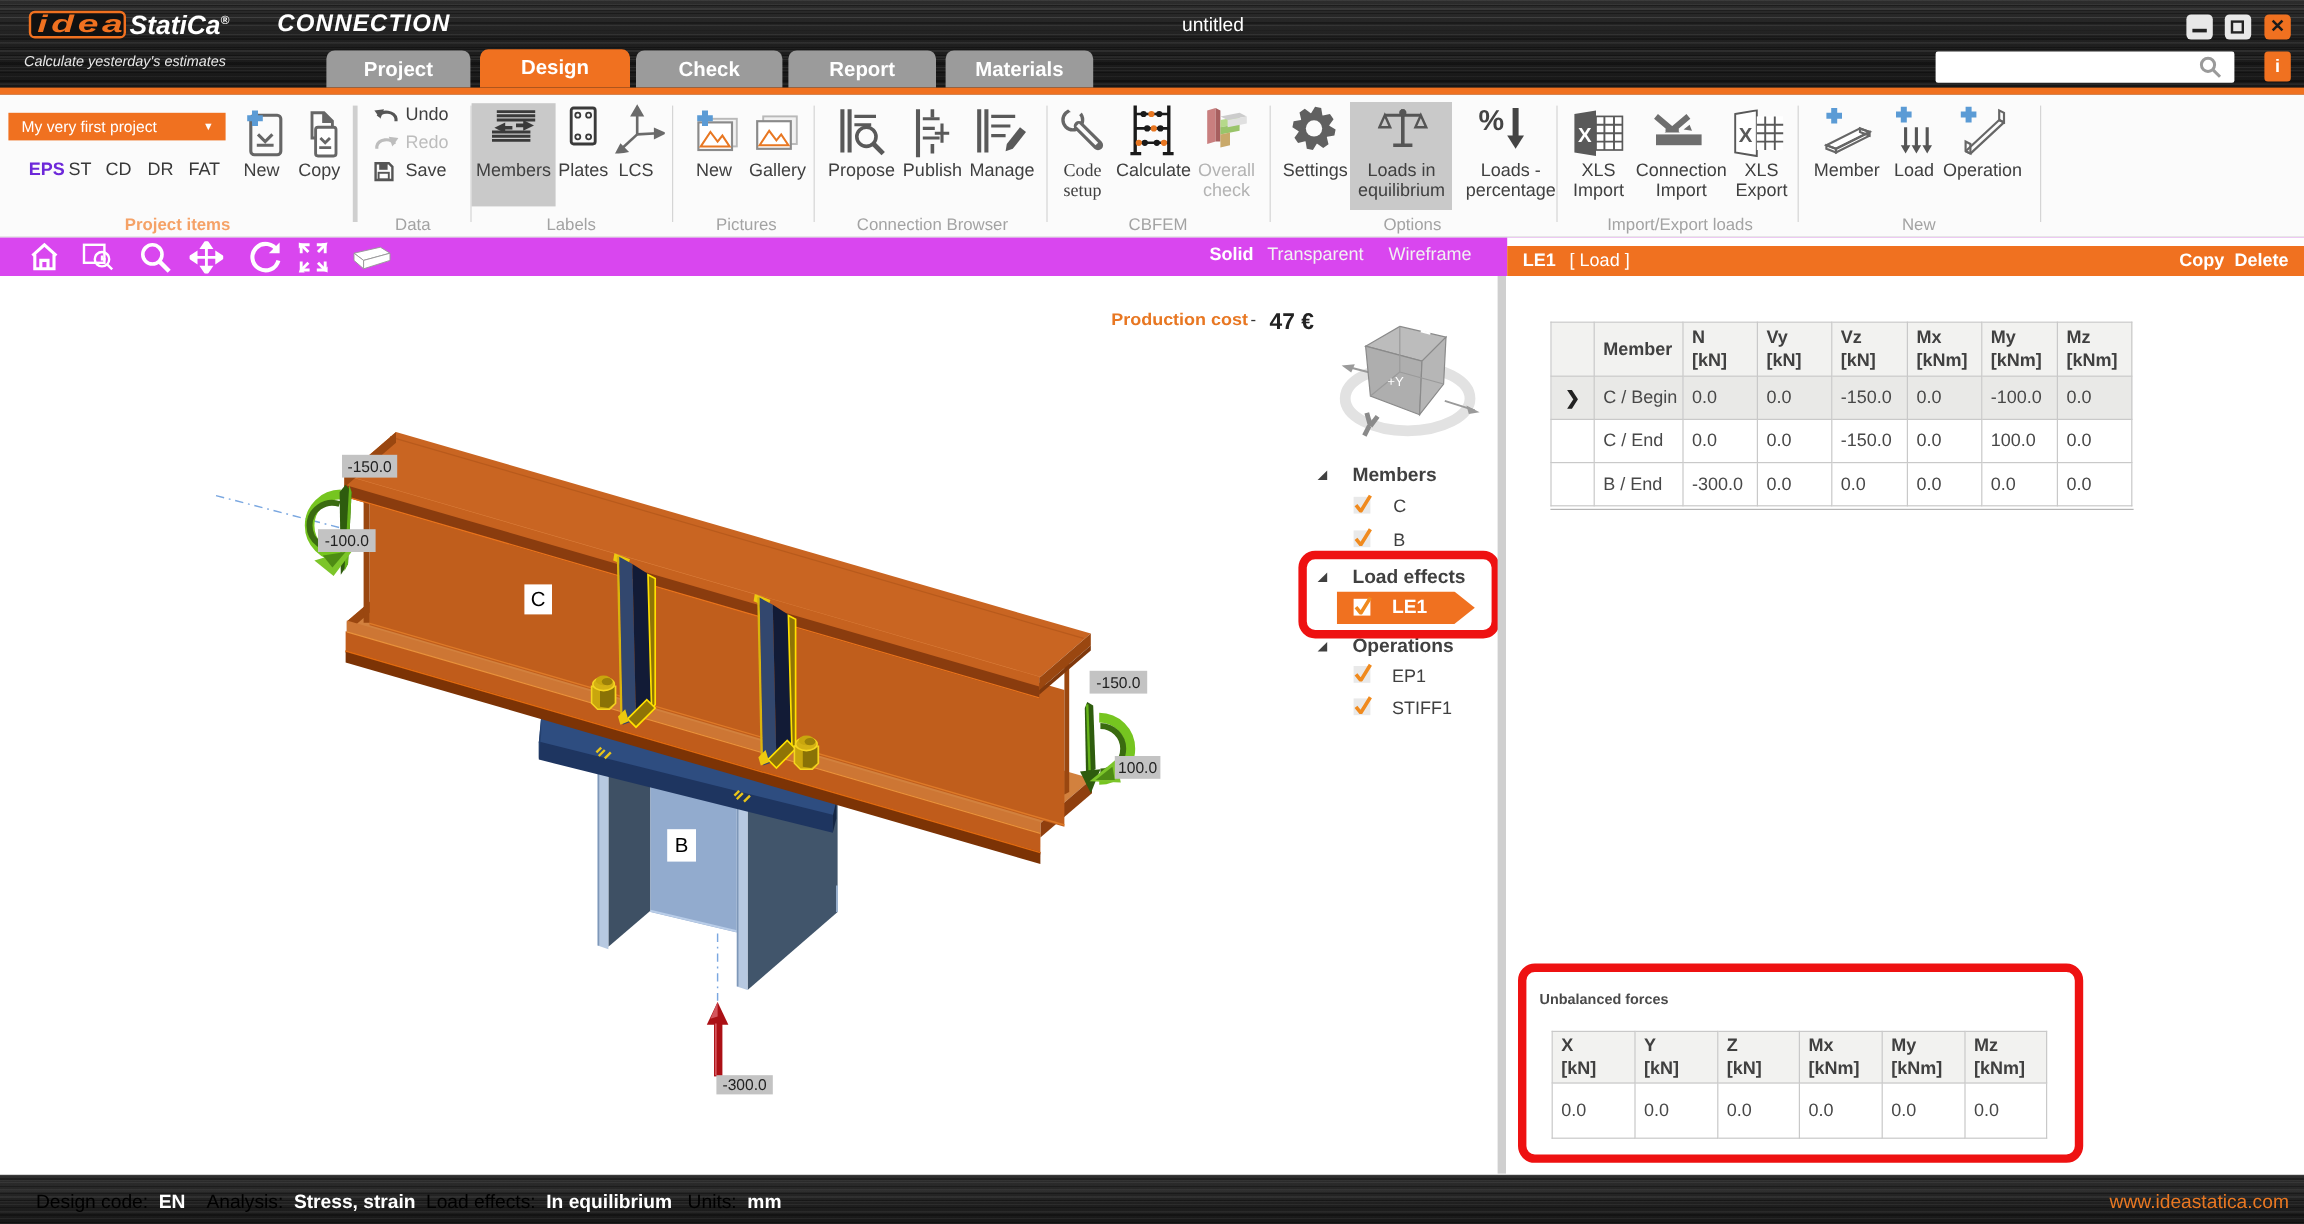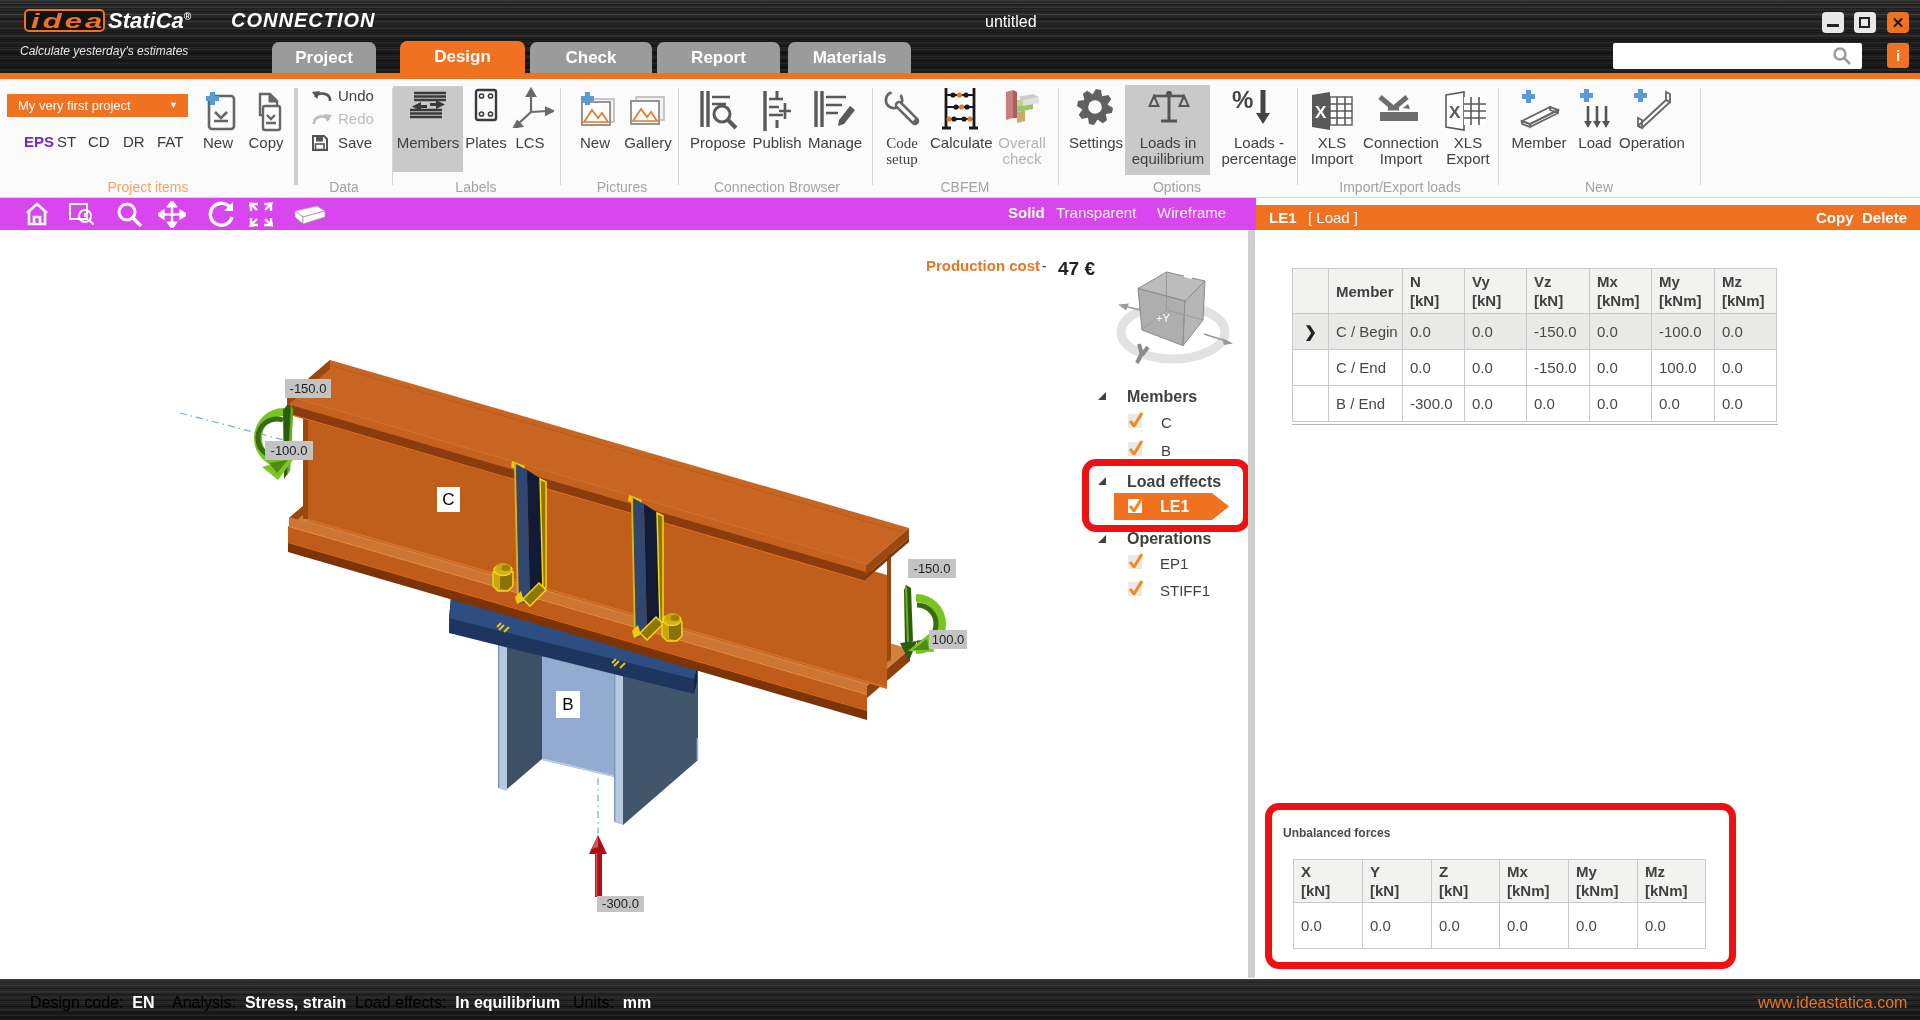--- a/index.html
+++ b/index.html
@@ -80,21 +80,21 @@
     <div class="abs" style="left:1859px;top:17px;width:11px;height:11px;background:#e8e8e8;border:2px solid #222;"></div>
     <div class="abs" style="left:1887px;top:12px;width:22px;height:21px;background:#f07120;border-radius:4px;color:#1a1a1a;font-weight:bold;font-size:15px;text-align:center;line-height:21px;">✕</div>
 
     <div class="abs" style="left:1613px;top:43px;width:249px;height:26px;background:#fff;border-radius:2px;"></div>
     <svg class="abs" style="left:1832px;top:46px;" width="20" height="20" viewBox="0 0 20 20">
         <circle cx="8" cy="8" r="5.5" fill="none" stroke="#9a9a9a" stroke-width="2.5"></circle>
         <line x1="12" y1="12" x2="18" y2="18" stroke="#9a9a9a" stroke-width="2.5"></line>
       </svg>
     <div class="abs" style="left:1887px;top:43px;width:22px;height:25px;background:#f07120;border-radius:3px;color:#fff;font-weight:bold;font-size:15px;text-align:center;line-height:25px;">i</div>
 
-    <div class="tab" style="left:272px;width:104px;">Project</div>
+    <div class="tab" style="left:272px;width:120px;">Project</div>
     <div class="tab active" style="left:400px;width:125px;">Design</div>
     <div class="tab" style="left:530px;width:122px;">Check</div>
     <div class="tab" style="left:657px;width:123px;">Report</div>
     <div class="tab" style="left:788px;width:123px;">Materials</div>
     <div id="orangestrip"></div>
   </div>
 
   <div id="ribbon">
     <div id="ribbon-inner" style="position:relative;width:100%;height:100%;">
 
@@ -107,21 +107,21 @@
       <div class="rsep" style="left:1297px;"></div>
       <div class="rsep" style="left:1498px;"></div>
       <div class="rsep" style="left:1700px;"></div>
 
       <div class="abs" style="left:7px;top:15px;width:181px;height:23px;background:#f07120;color:#fff;font-size:13px;line-height:23px;padding-left:11px;">My very first project<span style="position:absolute;right:10px;top:0;font-size:9px;">▼</span></div>
       <div class="abs" style="left:24px;top:54px;font-size:15px;color:#6d28d9;font-weight:bold;">EPS</div>
       <div class="abs" style="left:57px;top:54px;font-size:15px;color:#383838;">ST</div>
       <div class="abs" style="left:88px;top:54px;font-size:15px;color:#383838;">CD</div>
       <div class="abs" style="left:123px;top:54px;font-size:15px;color:#383838;">DR</div>
       <div class="abs" style="left:157px;top:54px;font-size:15px;color:#383838;">FAT</div>
-      <div class="rlabel" style="left:80px;width:136px;color:#f5a267;font-weight:normal;">Project items</div>
+      <div class="rlabel" style="left:80px;width:136px;color:#f5a267;font-weight:bold;">Project items</div>
       <svg class="abs" style="left:202px;top:12px;" width="34" height="42" viewBox="0 0 34 42">
         <rect x="7" y="5" width="25" height="33" rx="3" fill="none" stroke="#666" stroke-width="2.6"></rect>
         <path d="M13 21 L19 27 L25 21 M12 30 L26 30" stroke="#666" stroke-width="2.6" fill="none"></path>
         <path d="M8 1 v4 h-4 v5 h4 v4 h5 v-4 h4 v-5 h-4 v-4 z" fill="#5b9bd5"></path>
       </svg>
       <div class="ilabel" style="left:196px;top:56px;width:44px;">New</div>
       <svg class="abs" style="left:250px;top:12px;" width="34" height="42" viewBox="0 0 34 42">
         <path d="M10 3 h10 l7 7 v14 h-17 z" fill="none" stroke="#666" stroke-width="2.4"></path>
         <path d="M19 3 v8 h8" fill="#666" stroke="#666" stroke-width="1"></path>
         <rect x="13" y="15" width="17" height="24" rx="2" fill="#fff" stroke="#666" stroke-width="2.4"></rect>

